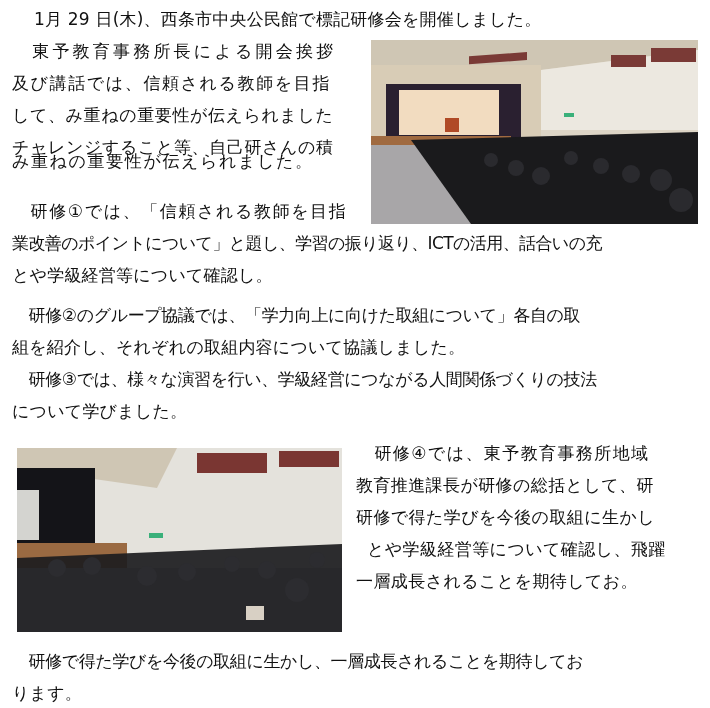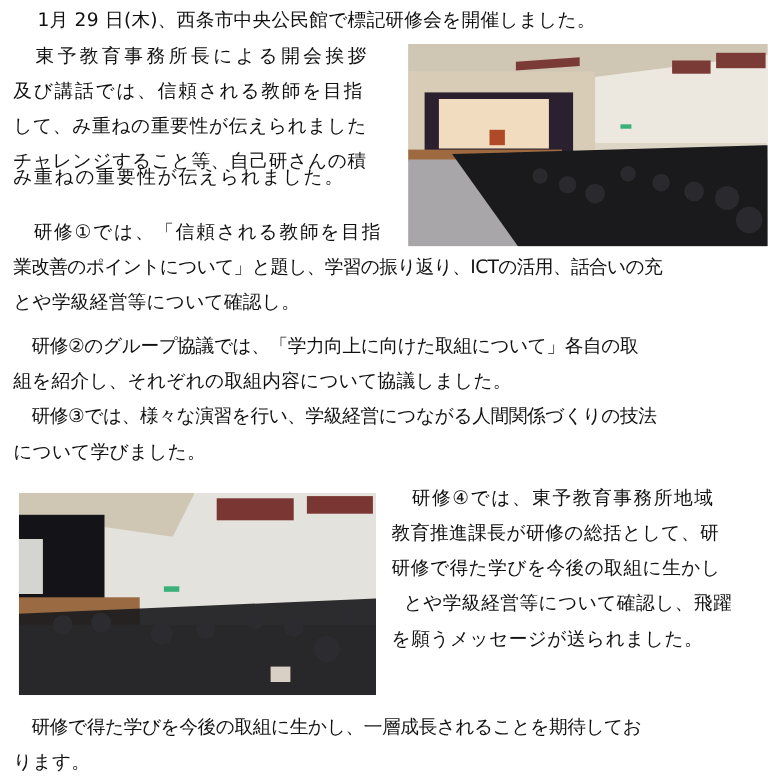--- a/index.html
+++ b/index.html
@@ -35,21 +35,21 @@
 <div class="line" style="left:12px; top:302px; letter-spacing:-0.4px;text-align:right;">　研修②のグループ協議では、「学力向上に向けた取組について」各自の取</div>
 <div class="line" style="left:12px; top:334px;">組を紹介し、それぞれの取組内容について協議しました。</div>
 
 <div class="line" style="left:12px; top:366px; letter-spacing:-0.4px;">　研修③では、様々な演習を行い、学級経営につながる人間関係づくりの技法</div>
 <div class="line" style="left:12px; top:398px;">について学びました。</div>
 
 <div class="line" style="left:356px; top:440px; letter-spacing:1.4px;">　研修④では、東予教育事務所地域</div>
 <div class="line" style="left:356px; top:472px; letter-spacing:0.4px;">教育推進課長が研修の総括として、研</div>
 <div class="line" style="left:356px; top:504px; letter-spacing:0.4px;">研修で得た学びを今後の取組に生かし</div>
 <div class="line" style="left:356px; top:536px; letter-spacing:0.4px;margin-left:11px;">とや学級経営等について確認し、飛躍</div>
-<div class="line" style="left:356px; top:568px; letter-spacing:0.4px;">を願うメッセージが送られました。</div>
+<div class="line" style="left:356px; top:568px; letter-spacing:0.4px;">一層成長されることを期待してお。</div>
 
 <div class="line" style="left:12px; top:648px; letter-spacing:-0.4px;">　研修で得た学びを今後の取組に生かし、一層成長されることを期待してお</div>
 <div class="line" style="left:12px; top:680px;">ります。</div>
 
 <div class="photo" style="left:371px; top:40px; width:327px; height:184px;">
   <svg viewBox="0 0 327 184" preserveAspectRatio="none">
     <rect x="0" y="0" width="327" height="184" fill="#ddd5c6"></rect>
     <polygon points="0,0 327,0 327,10 170,30 0,25" fill="#cfc6b4"></polygon>
     <polygon points="170,30 327,10 327,90 170,90" fill="#ece8e0"></polygon>
     <rect x="0" y="25" width="170" height="75" fill="#d8ccb6"></rect>

